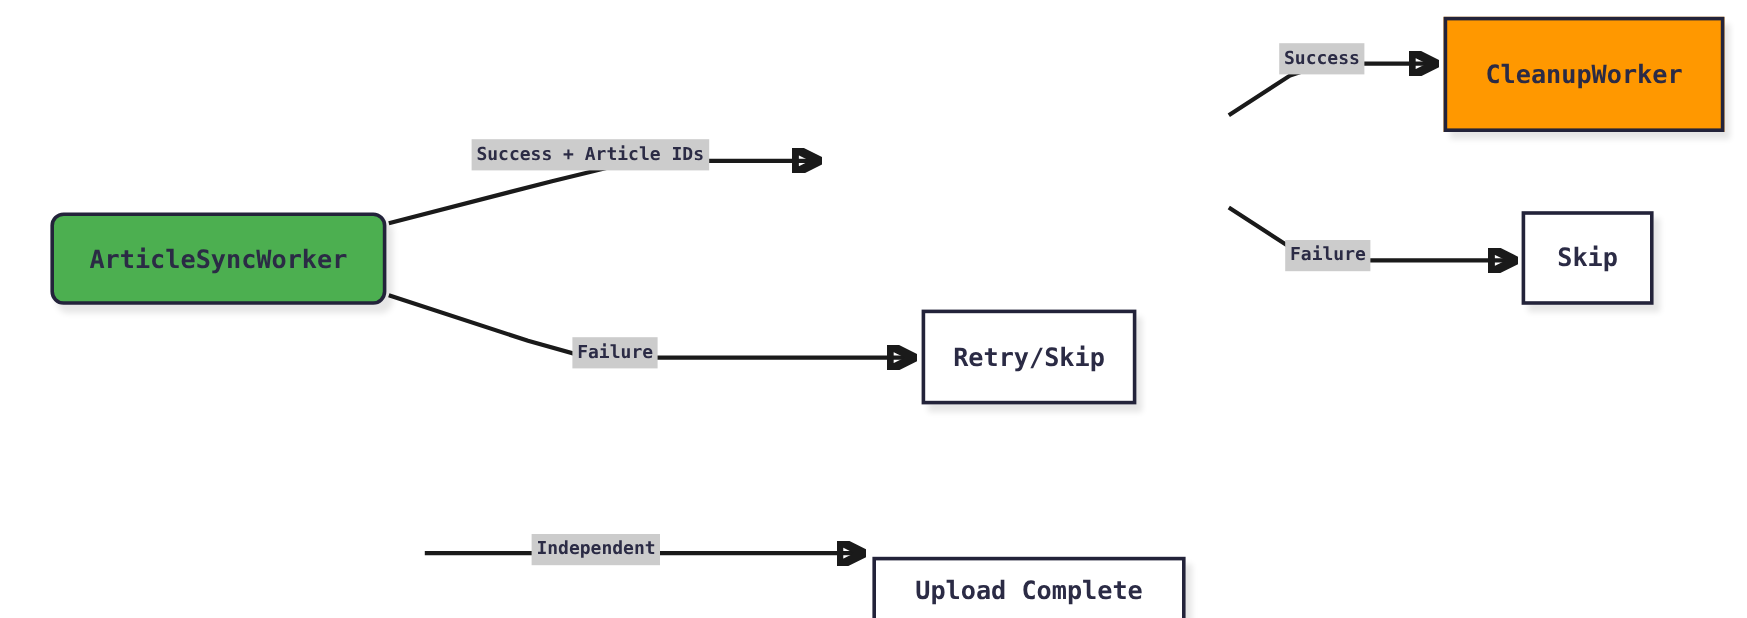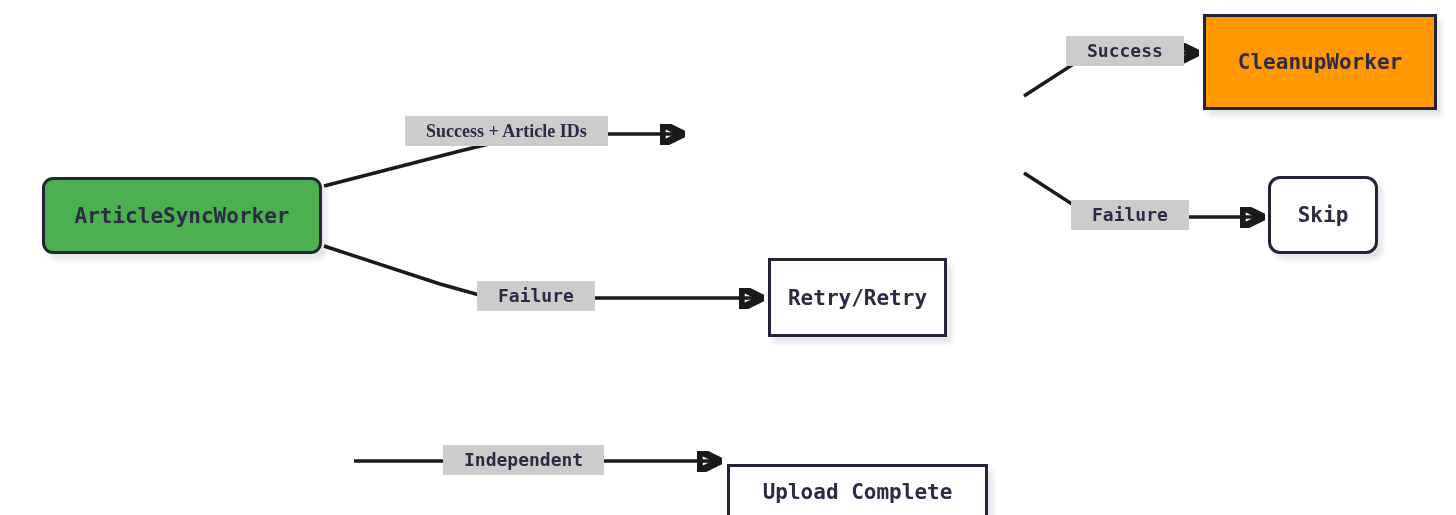--- a/index.html
+++ b/index.html
@@ -37,38 +37,38 @@
     justify-content: center;
     font-size: 21px;
     font-weight: bold;
     white-space: nowrap;
     box-shadow: 5px 6px 5px rgba(0, 0, 0, 0.10);
   }
   .edge-label {
     position: absolute;
     background: #cccccc;
     color: #2b2b45;
-    font-size: 18px;
+    font-size: 15px;
     font-weight: bold;
     line-height: 1.45;
-    padding: 2px 21px;
+    padding: 2px 4px;
     white-space: nowrap;
   }
 
   
   .n-article-sync     { left: 42px;   top: 177px; width: 280px; height: 77px; border-radius: 11px; }
   .n-image-download   { left: 690px;  top: 96px;  width: 335px; height: 78px; }
   .n-cleanup          { left: 1203px; top: 14px;  width: 234px; height: 96px; }
   .n-skip             { left: 1268px; top: 176px; width: 110px; height: 78px; }
   .n-retry-fail       { left: 768px;  top: 258px; width: 179px; height: 79px; }
   .n-analytics-upload { left: 14px;   top: 421px; width: 338px; height: 78px; }
   .n-upload-complete  { left: 727px;  top: 420px; width: 261px; height: 56px; margin-top: 44px; }
 
   
-  .l-success-ids  { left: 405px;  top: 116px; font-family: Liberation Serif, serif; }
+  .l-success-ids  { left: 393px;  top: 116px; }
   .l-success      { left: 1066px; top: 36px;  }
   .l-failure-skip { left: 1071px; top: 200px; }
   .l-failure-retry{ left: 477px;  top: 281px; }
   .l-independent  { left: 443px;  top: 445px; }
 </style>
 </head>
 <body>
 
 <div class="canvas">
 
@@ -93,26 +93,26 @@
 
   <div class="node n-article-sync" style="background: rgb(76, 175, 80);">
     <span>ArticleSyncWorker</span>
   </div>
 
 
   <div class="node n-cleanup" style="background: rgb(255, 152, 0);">
     <span>CleanupWorker</span>
   </div>
 
-  <div class="node n-skip" style="background: rgb(255, 255, 255); border-radius: 12px;">
+  <div class="node n-skip" style="background: rgb(255, 255, 255);">
     <span>Skip</span>
   </div>
 
   <div class="node n-retry-fail" style="background: rgb(255, 255, 255);">
-    <span>Retry/Retry</span>
+    <span>Retry/Skip</span>
   </div>
 
 
   <div class="node n-upload-complete" style="background: rgb(255, 255, 255);">
     <span>Upload Complete</span>
   </div>
 
 </div>
 
 </body></html>

